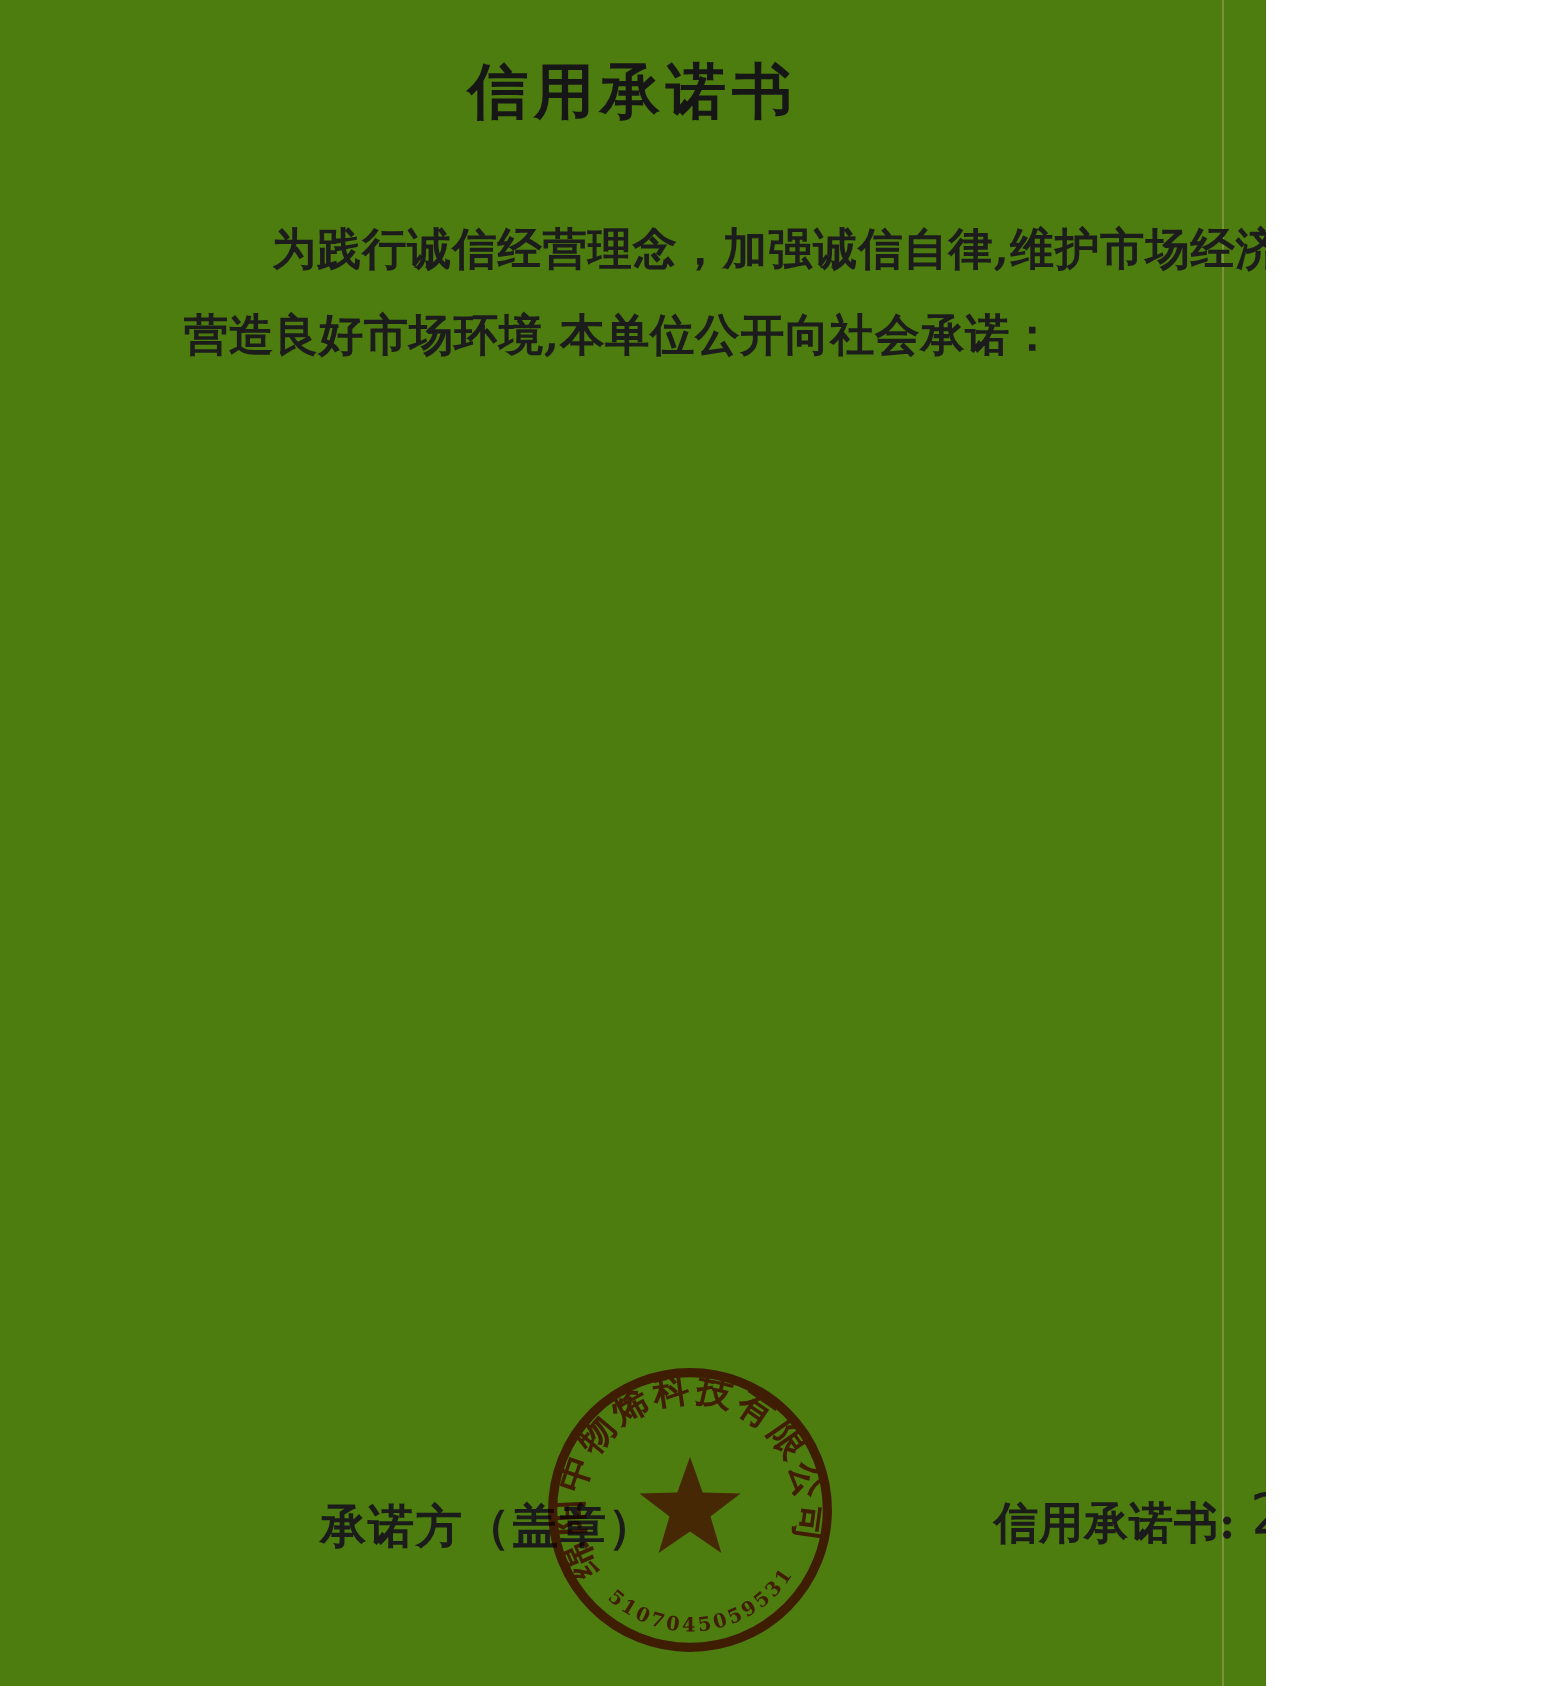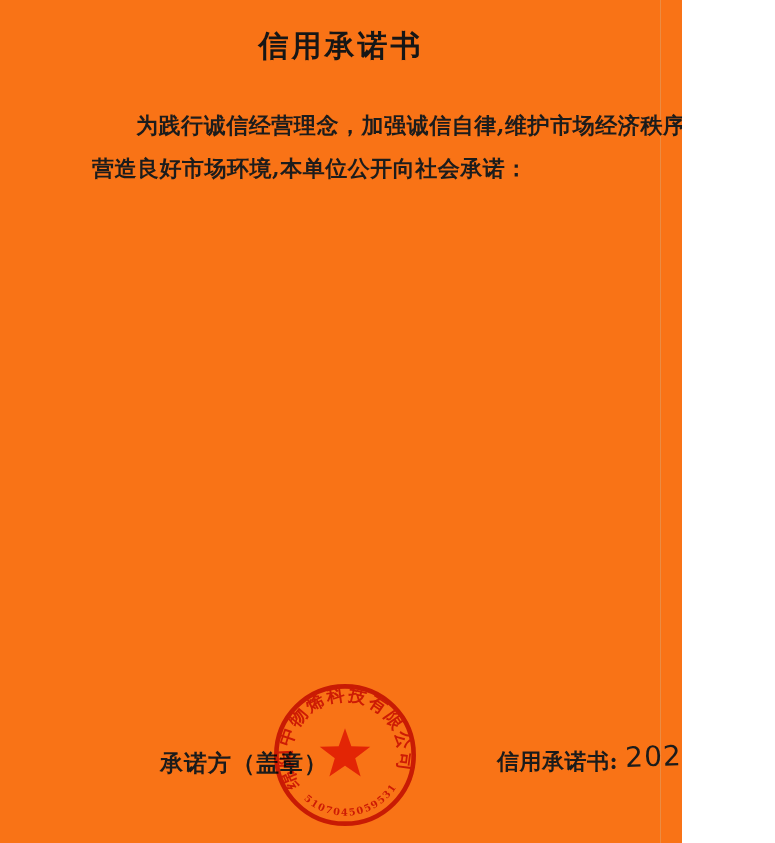--- a/index.html
+++ b/index.html
@@ -1,19 +1,19 @@
 <!DOCTYPE html>
 <html><head>
 <meta charset="utf-8">
 <style>
   html,body{margin:0;padding:0;}
   .page{
     position:relative;
-    width:682px;height:843px;
-    background:#f97316;
+    width:633px;height:843px;
+    background:#4d7c0f;
     overflow:hidden;
     font-family:"DejaVu Serif","Liberation Serif",serif;
     color:#1d1d1d;
   }
   .edge-line{
     position:absolute;top:0;bottom:0;right:21px;width:1px;
     background:rgba(208,186,152,0.35);
   }
   .title{
     position:absolute;top:26px;left:0;width:100%;

